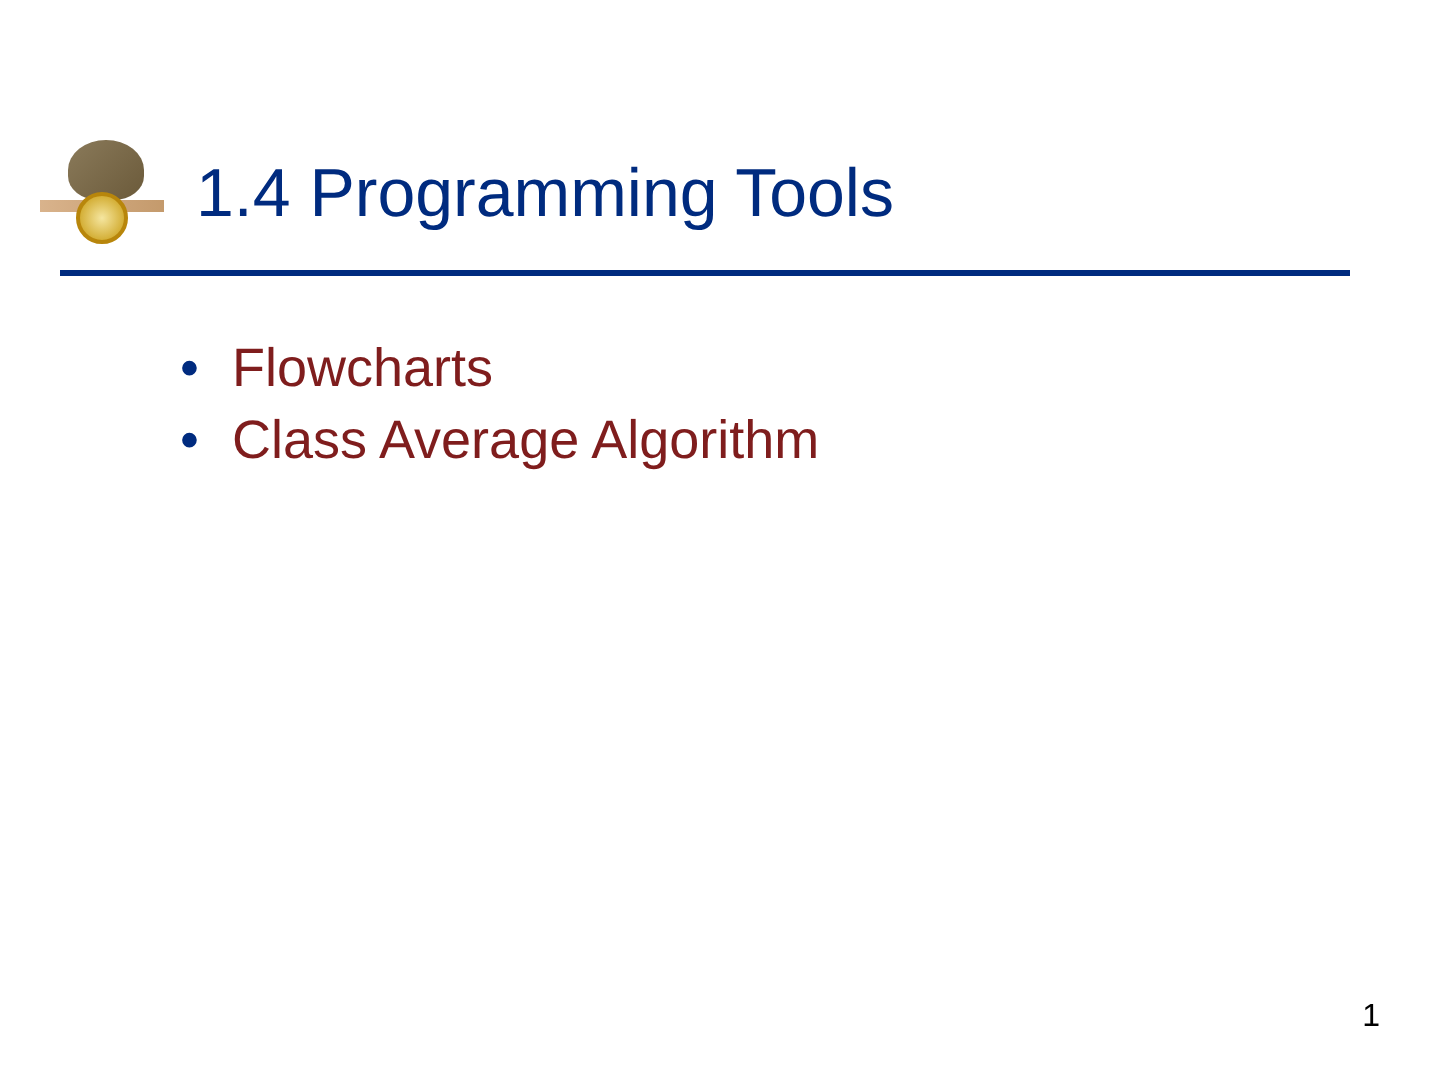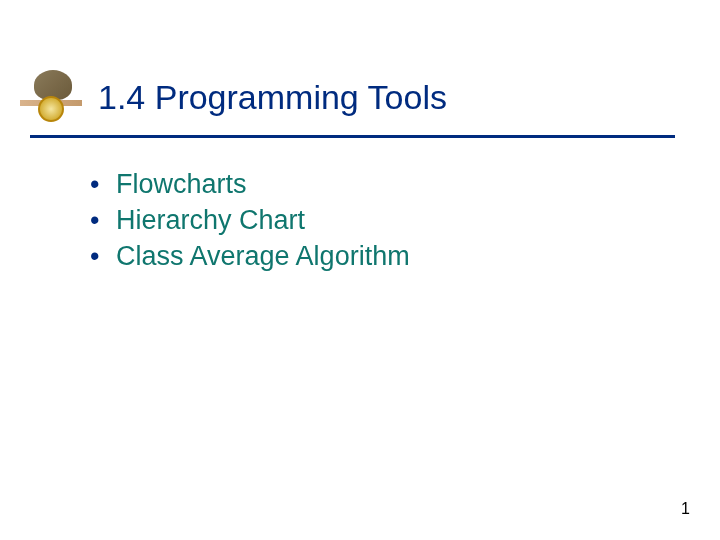--- a/index.html
+++ b/index.html
@@ -76,21 +76,21 @@
     .content {
       margin-top: 30px;
       margin-left: 50px;
       margin-right: 30px;
     }
     ul.bullets {
       list-style: none;
     }
     ul.bullets li {
       font-size: 27px;
-      color: #0f766e;
+      color: #7f1d1d;
       line-height: 1.25;
       padding-left: 26px;
       position: relative;
       margin-bottom: 2px;
     }
     ul.bullets li::before {
       content: "•";
       position: absolute;
       left: 0;
       top: 0;
@@ -115,19 +115,18 @@
       <div class="logo-band"></div>
       <div class="logo-clock"></div>
     </div>
     <h1 class="title">1.4 Programming Tools</h1>
   </div>
   <div class="rule"></div>
 
   <div class="content">
     <ul class="bullets">
       <li>Flowcharts</li>
-      <li>Hierarchy Chart</li>
       <li>Class Average Algorithm</li>
     </ul>
   </div>
 
   <div class="page-num">1</div>
 </div>
 
 </body></html>

